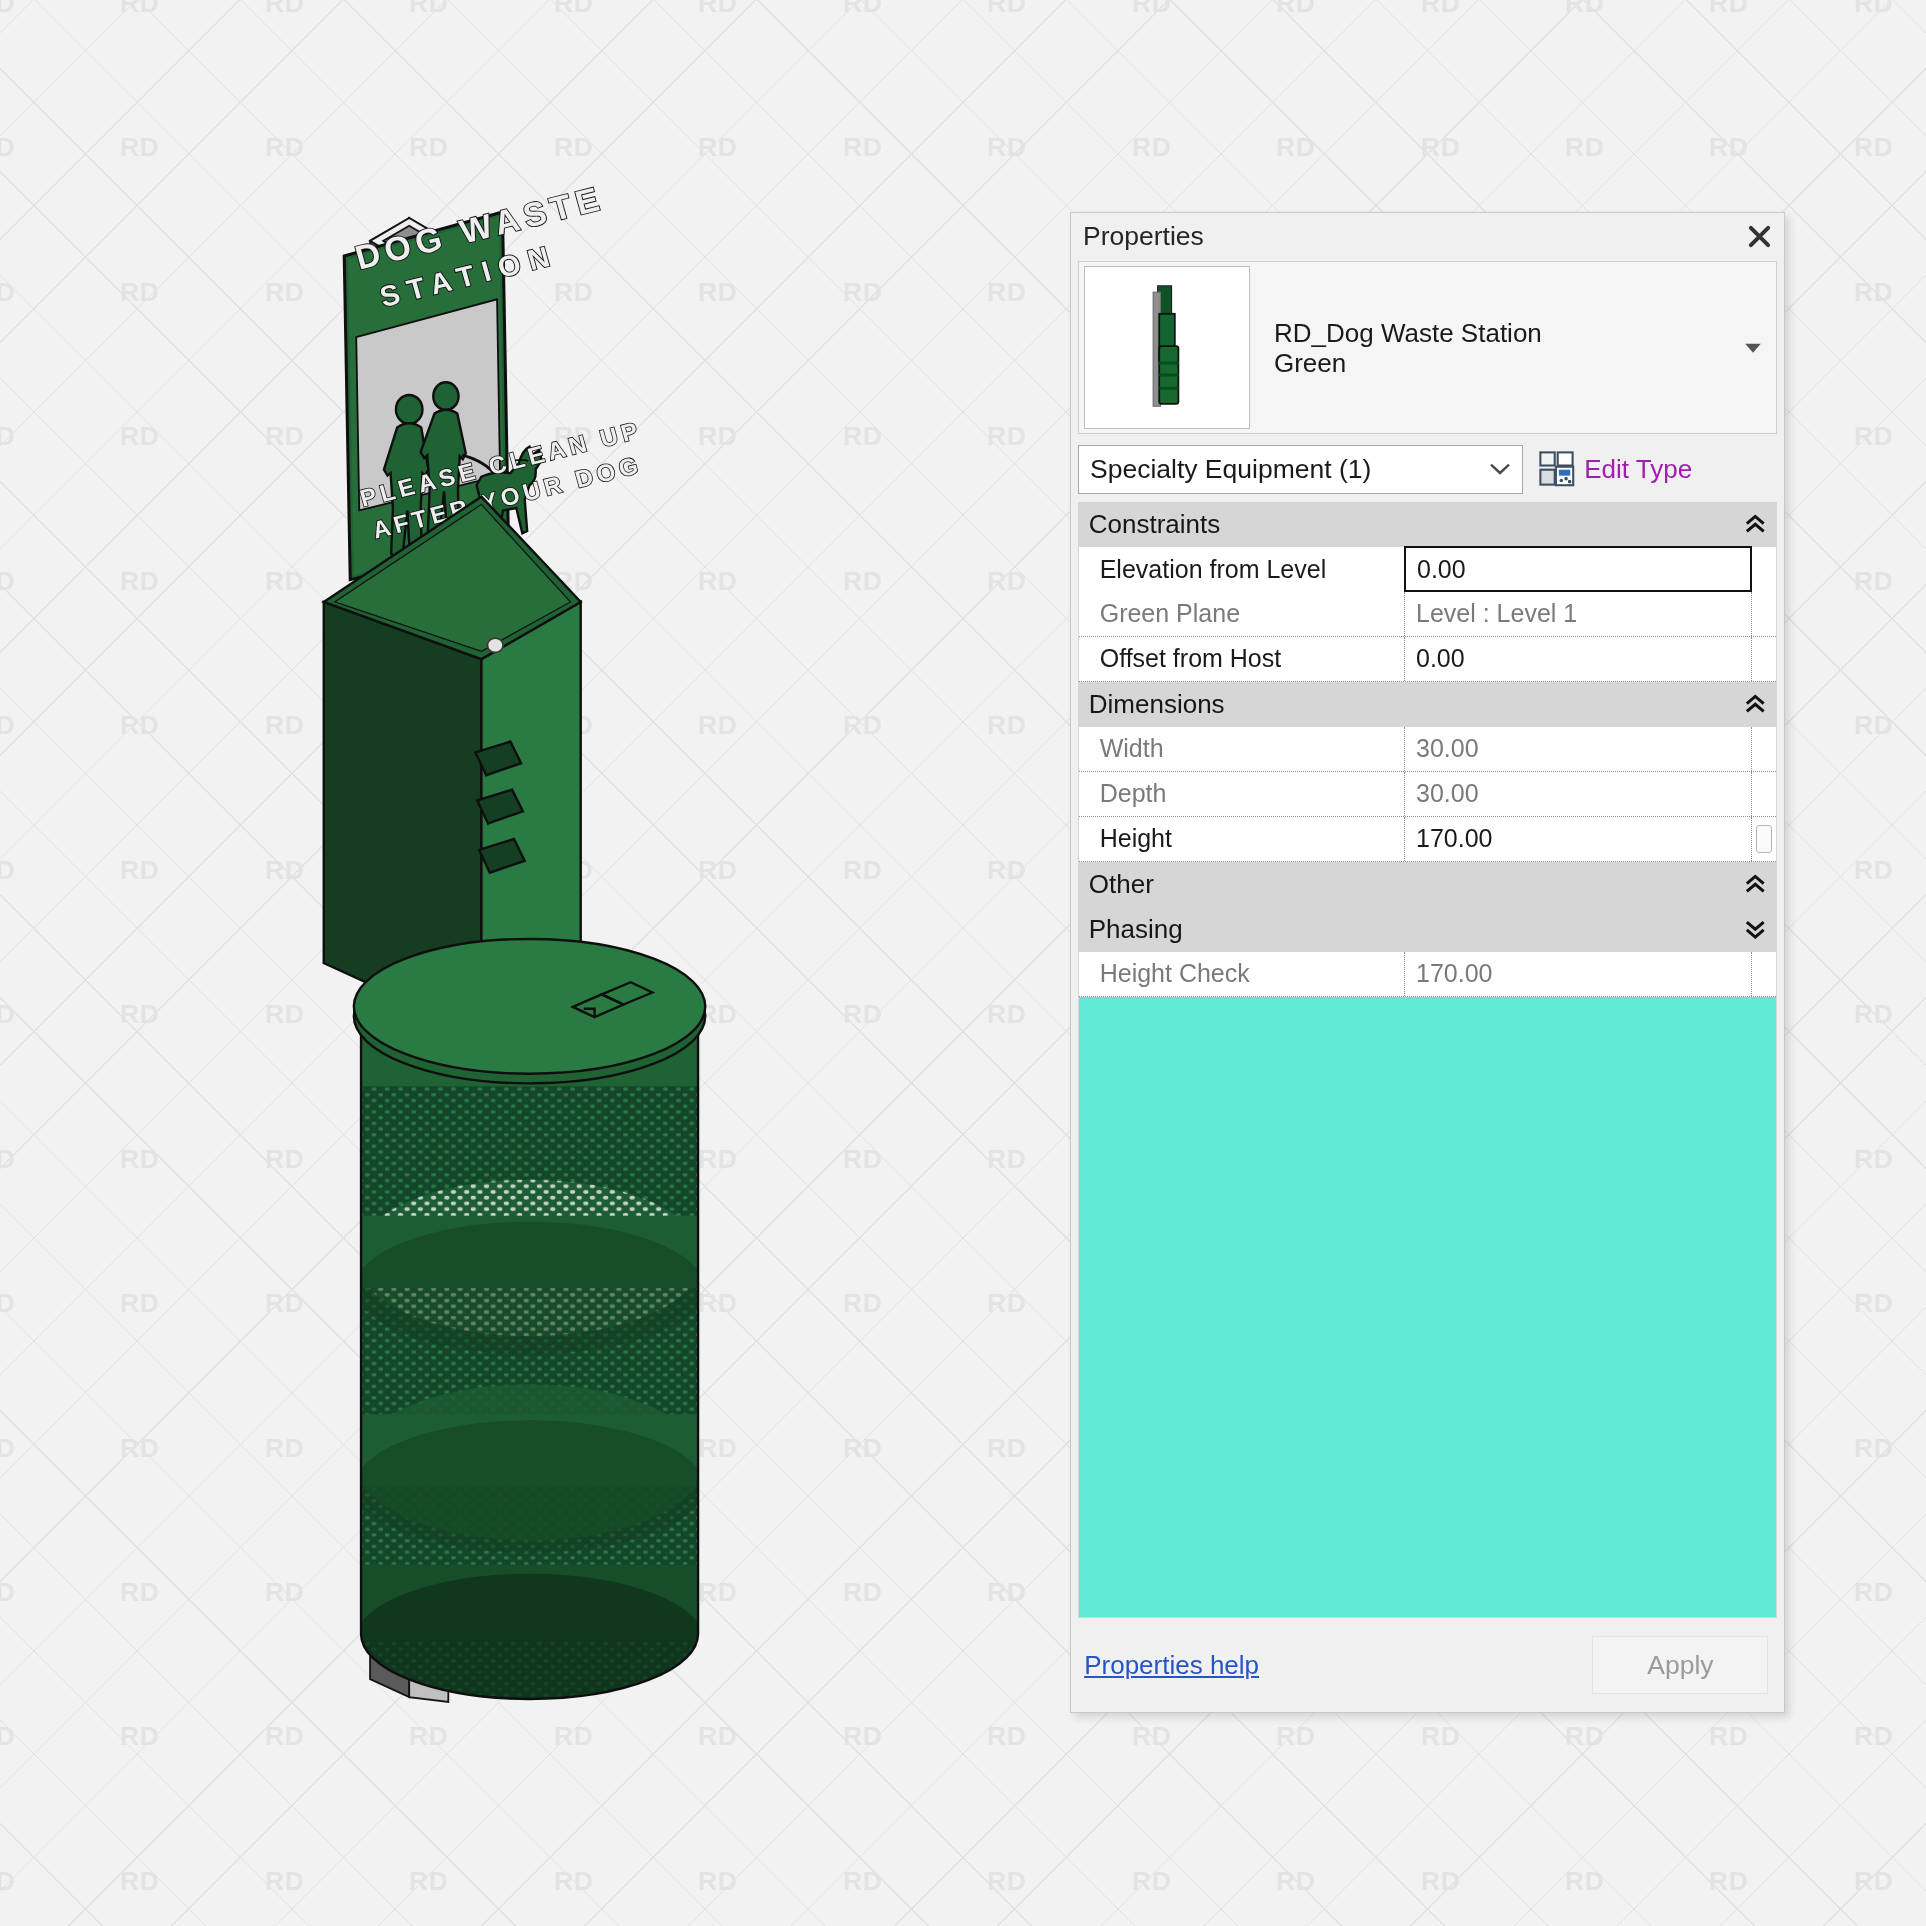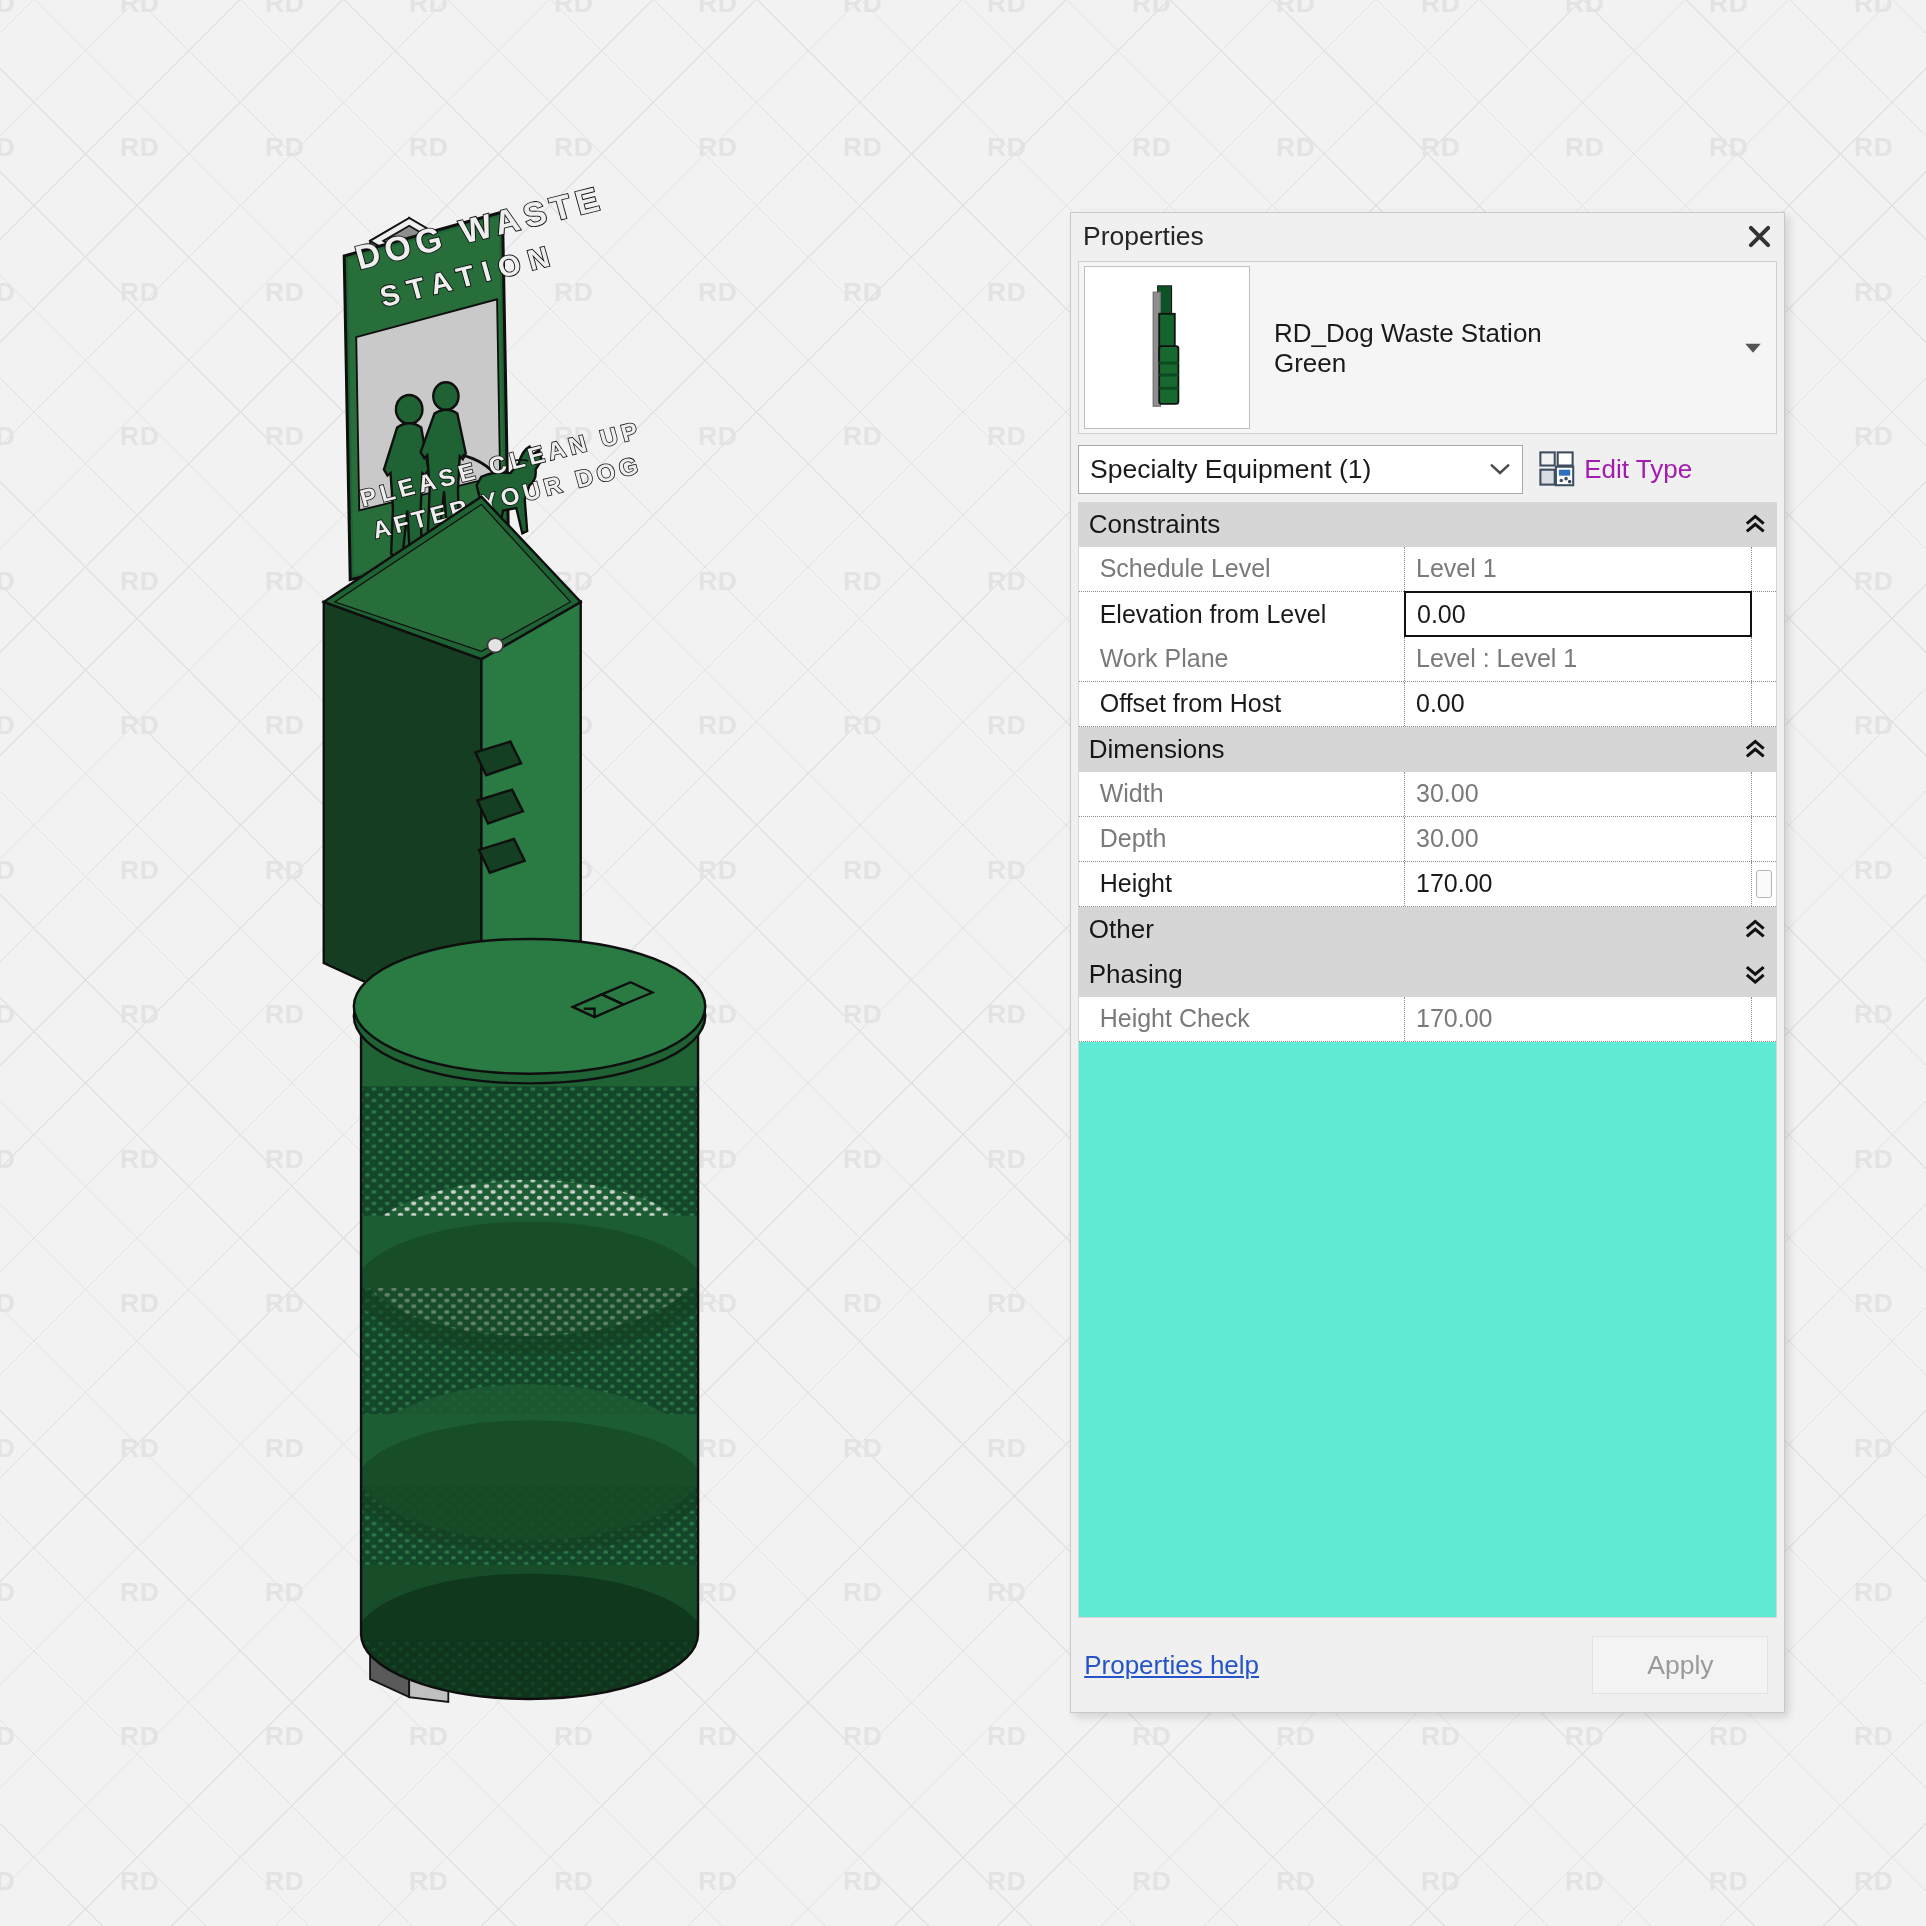--- a/index.html
+++ b/index.html
@@ -575,32 +575,27 @@
   <div id="ptable">
       <div class="grp">
         <span class="grp-label">Constraints</span>
         <span class="grp-chev">
           <svg width="26.5" height="20.5" viewBox="0 0 44 34">
             <path d="M8 16 L22 4 L36 16" fill="none" stroke="#111" stroke-width="5"></path>
             <path d="M8 29 L22 17 L36 29" fill="none" stroke="#111" stroke-width="5"></path>
           </svg>
         </span>
       </div>
-      <div class="prow">
-        <div class="pname ro">Schedule Level</div>
-        <div class="pval ro">Level 1</div>
-        <div class="ptail"></div>
-      </div>
       <div class="prow active">
         <div class="pname">Elevation from Level</div>
         <div class="pval">0.00</div>
         <div class="ptail"></div>
       </div>
       <div class="prow">
-        <div class="pname ro">Work Plane</div>
+        <div class="pname ro">Green Plane</div>
         <div class="pval ro">Level : Level 1</div>
         <div class="ptail"></div>
       </div>
       <div class="prow">
         <div class="pname">Offset from Host</div>
         <div class="pval">0.00</div>
         <div class="ptail"></div>
       </div>
       <div class="grp">
         <span class="grp-label">Dimensions</span>

